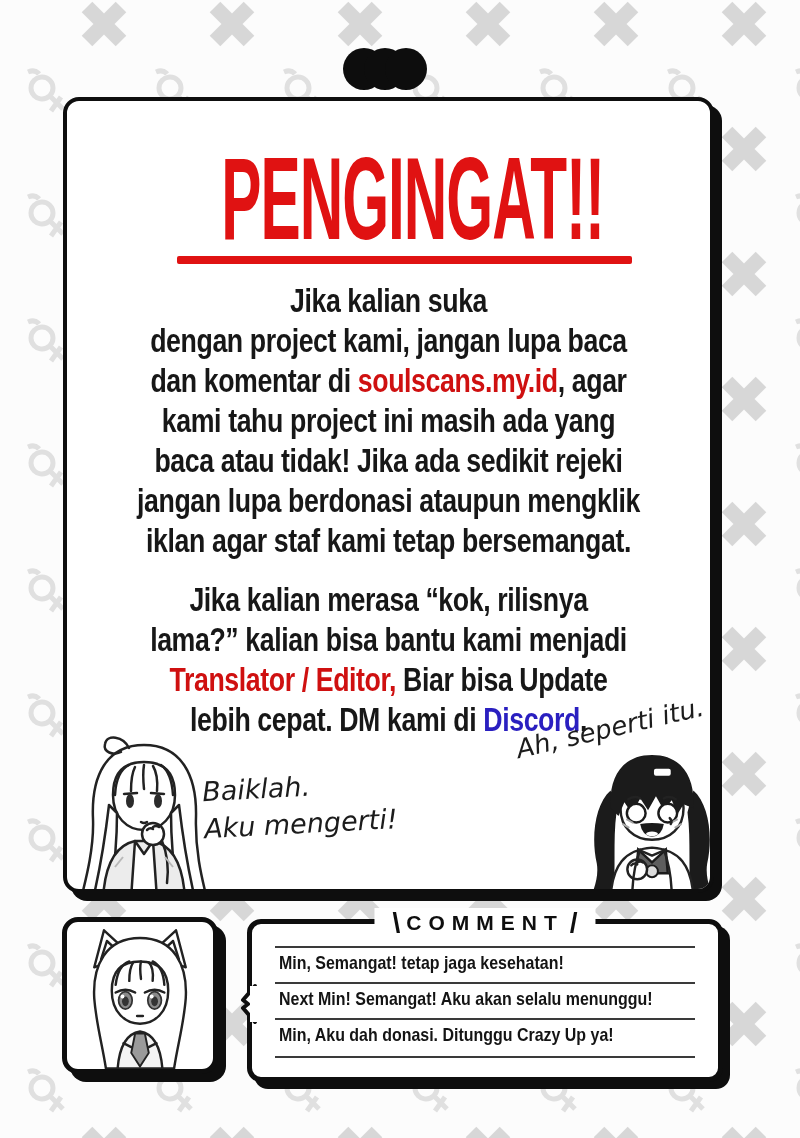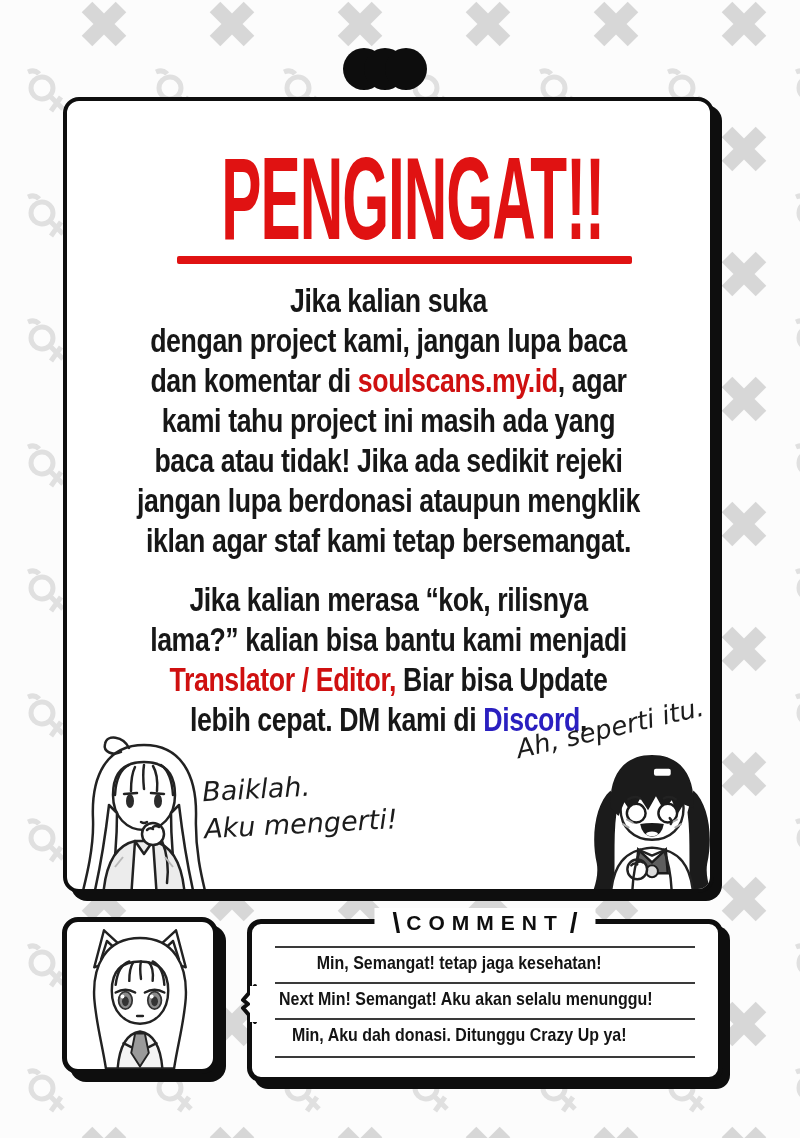--- a/index.html
+++ b/index.html
@@ -35,21 +35,21 @@
   #speech-right{left:398px;top:612px;width:290px;font-size:26px;text-align:center;transform:rotate(-13deg);}
 
   .chibi{position:absolute;}
   #chibi-left{left:2px;top:634px;width:150px;height:164px;}
   #chibi-right{left:516px;top:646px;width:138px;height:150px;}
 
   
   #avatar-box{position:absolute;left:62px;top:917px;width:146px;height:147px;box-sizing:content-box;
               background:#ffffff;border:5px solid #0e0e0e;border-radius:16px;box-shadow:8px 8px 0 #0e0e0e;overflow:hidden;}
   #comment-box{position:absolute;left:247px;top:919px;width:466px;height:153px;box-sizing:content-box;
-               background:#ffffff;border:5px solid #0e0e0e;border-radius:14px;box-shadow:7px 7px 0 #0e0e0e;text-align:center;}
+               background:#ffffff;border:5px solid #0e0e0e;border-radius:14px;box-shadow:7px 7px 0 #0e0e0e;}
   #comment-header{position:absolute;left:50%;top:-16px;transform:translateX(-50%);background:#ffffff;
                   padding:0 12px;font-weight:bold;font-size:21px;line-height:30px;letter-spacing:7px;color:#0e0e0e;white-space:nowrap;}
   #comment-header .slash{font-size:28px;letter-spacing:0;vertical-align:-2px;padding:0 6px;}
   .sep{position:absolute;left:23px;right:23px;height:2px;background:#3a3a3a;}
   .comment-row{position:absolute;left:27px;right:10px;font-weight:bold;font-size:19px;color:#141414;
                transform:scaleX(.84);transform-origin:0 50%;white-space:nowrap;}
   #notch{position:absolute;left:-15px;top:60px;width:20px;height:40px;}
 
   svg .ln{fill:none;stroke:#222;stroke-width:2.5;stroke-linecap:round;stroke-linejoin:round;}
   svg .fill-w{fill:#fff;stroke:#222;stroke-width:2.5;stroke-linejoin:round;}

